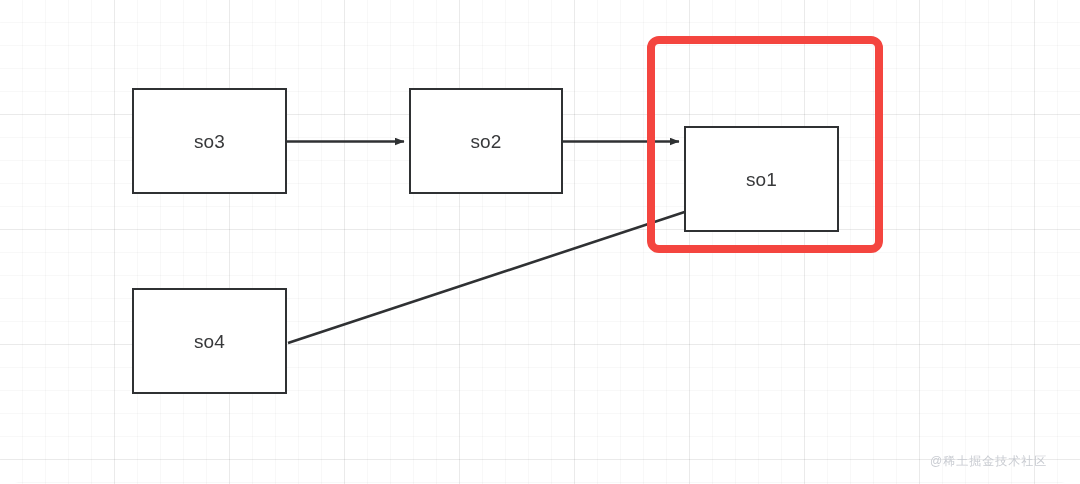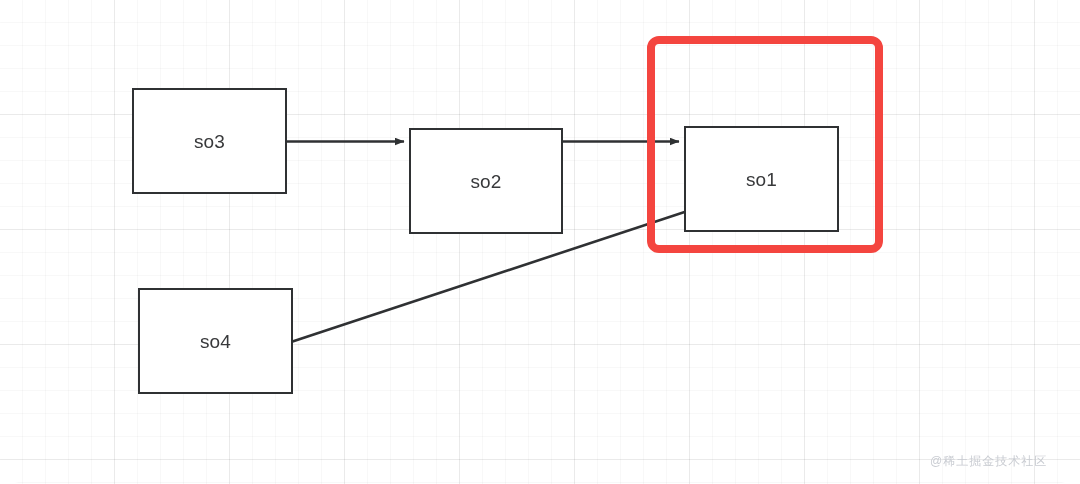--- a/index.html
+++ b/index.html
@@ -89,27 +89,27 @@
 
     <line x1="288" y1="343" x2="733" y2="196" stroke="#2f3133" stroke-width="2.6" marker-end="url(#arrowhead)"></line>
   </svg>
 
   <div class="highlight-box" style="left:647px; top:36px; width:236px; height:217px; border-width:8px; border-color:#f4453f;"></div>
 
   <div class="node-box" style="left:132px; top:88px; width:155px; height:106px;">
     <span class="node-label">so3</span>
   </div>
 
-  <div class="node-box" style="left:409px; top:88px; width:154px; height:106px;margin-top:40px;">
+  <div class="node-box" style="left:409px; top:88px; width:154px; height:106px;">
     <span class="node-label">so2</span>
   </div>
 
   <div class="node-box" style="left:684px; top:88px; width:155px; height:106px;margin-top:38px;">
     <span class="node-label">so1</span>
   </div>
 
-  <div class="node-box" style="left:138px; top:288px; width:155px; height:106px;align-items:center;">
+  <div class="node-box" style="left:132px; top:288px; width:155px; height:106px;align-items:center;">
     <span class="node-label">so4</span>
   </div>
 
   <div class="watermark" style="left:930px; top:453px;">@稀土掘金技术社区</div>
 
 </div>
 
 </body></html>

